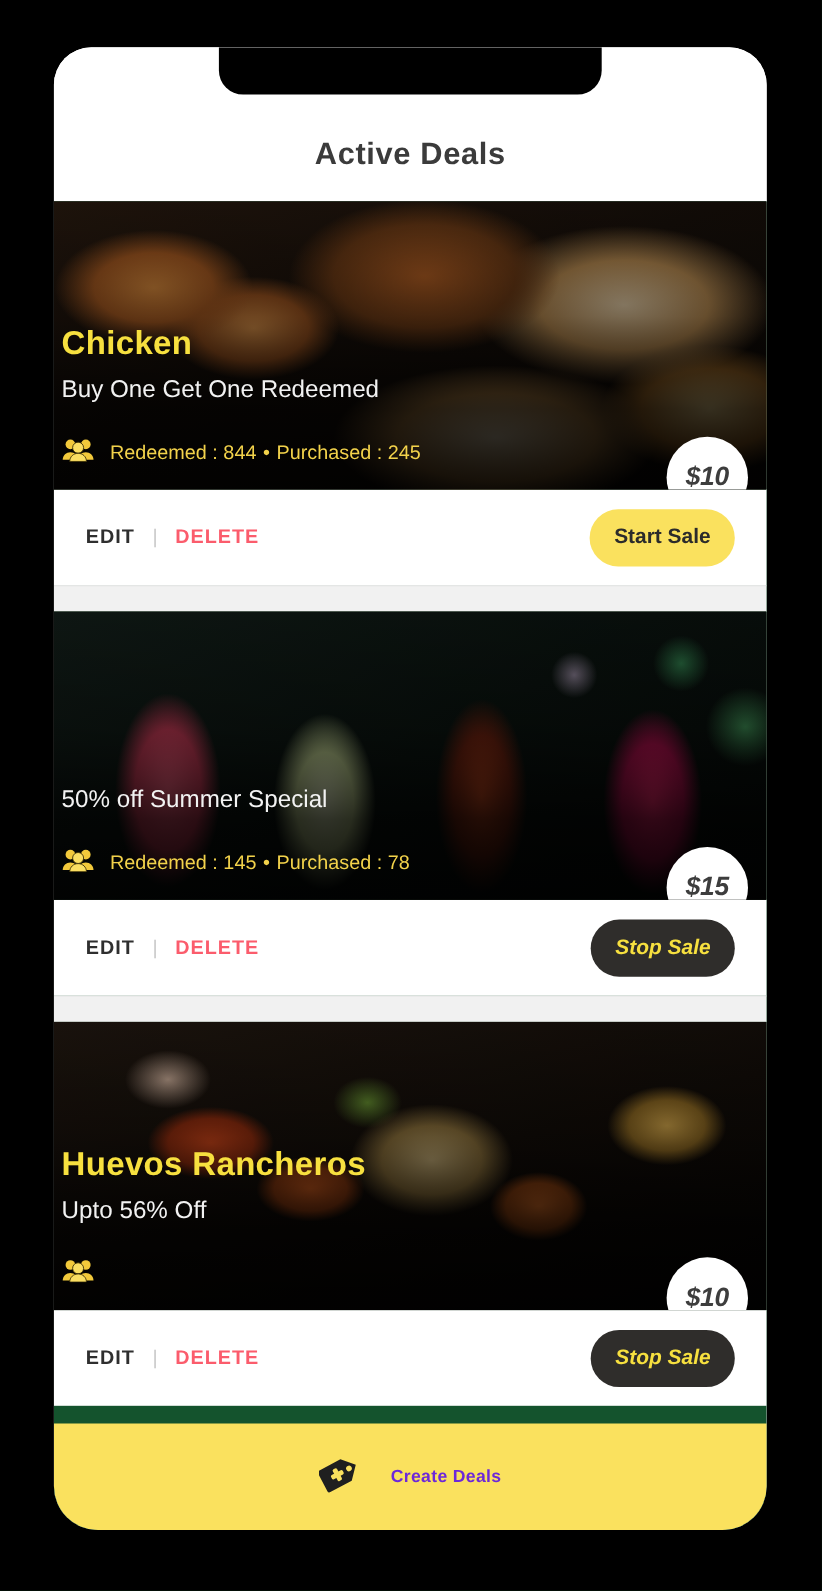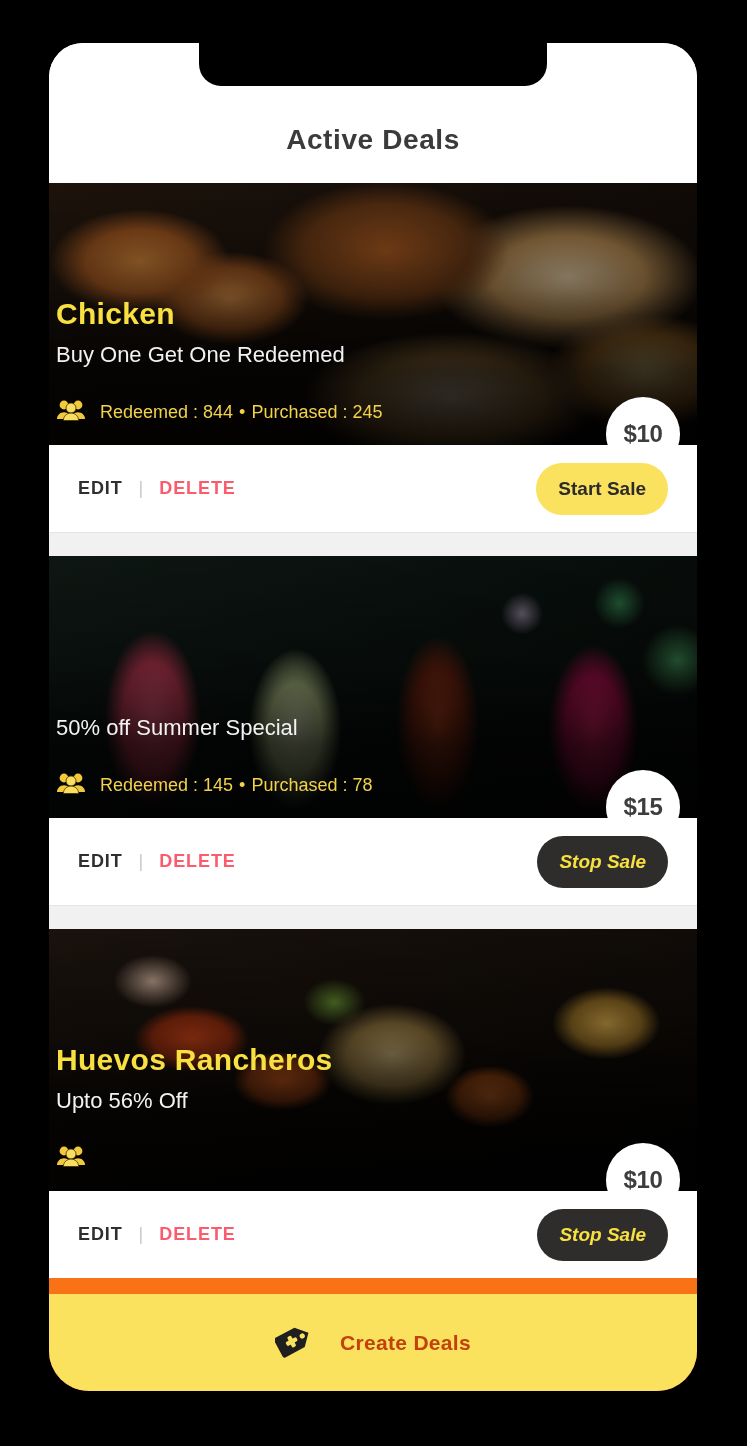--- a/index.html
+++ b/index.html
@@ -54,21 +54,21 @@
     letter-spacing: 0.6px;
   }
 
   
   #list {
     position: absolute;
     top: 140px;
     left: 0;
     right: 0;
     bottom: 0;
-    background: #f97316;
+    background: #14532d;
     overflow: hidden;
   }
 
   .deal-card { position: relative; }
 
   .hero {
     position: relative;
     height: 262px;
     overflow: hidden;
     background: #120d09;
@@ -158,20 +158,21 @@
     border-radius: 50%;
     background: #ffffff;
     display: flex;
     align-items: center;
     justify-content: center;
     font-size: 24px;
     font-weight: bold;
     color: #3d3d3d;
     z-index: 10;
     letter-spacing: -0.3px;
+    font-style: italic;
   }
 
   .actions {
     height: 87px;
     background: #ffffff;
     display: flex;
     align-items: center;
     padding: 0 29px;
     justify-content: flex-end;
   }
@@ -234,23 +235,23 @@
     background: #fae15e;
     display: flex;
     align-items: center;
     justify-content: center;
     gap: 21px;
     border-radius: 0 0 40px 40px;
     z-index: 30;
     cursor: pointer;
   }
   #create-bar .label {
-    font-size: 21px;
-    font-weight: bold;
-    color: #c2410c;
+    font-size: 16px;
+    font-weight: bold;
+    color: #6d28d9;
     letter-spacing: 0.3px;
   }
 </style>
 </head>
 <body>
 
 <div id="phone">
 
   <div id="notch"></div>
 

